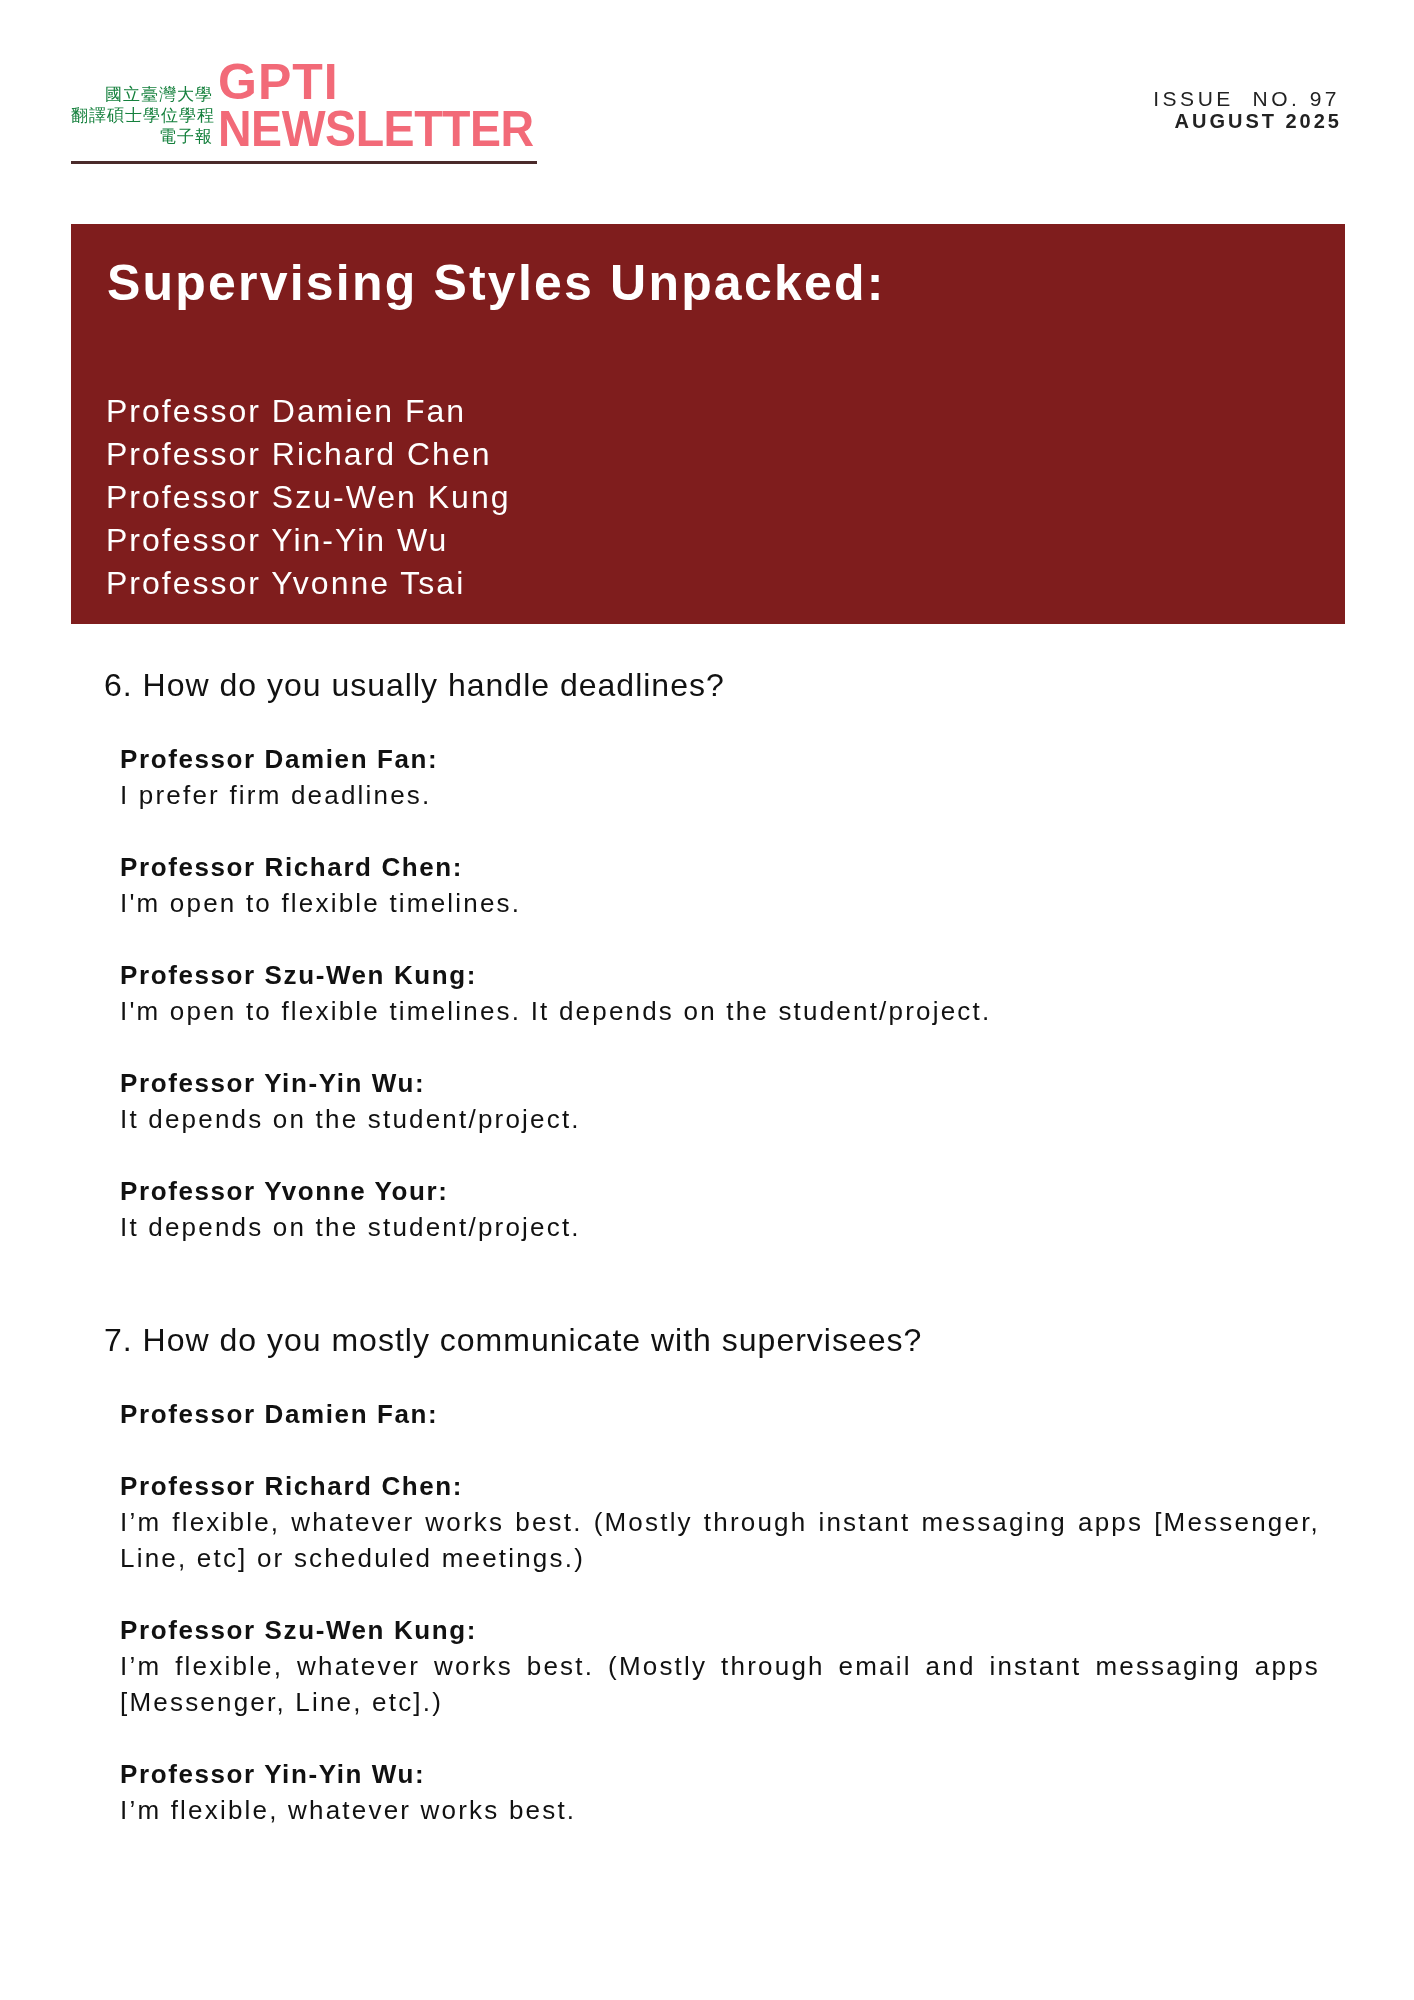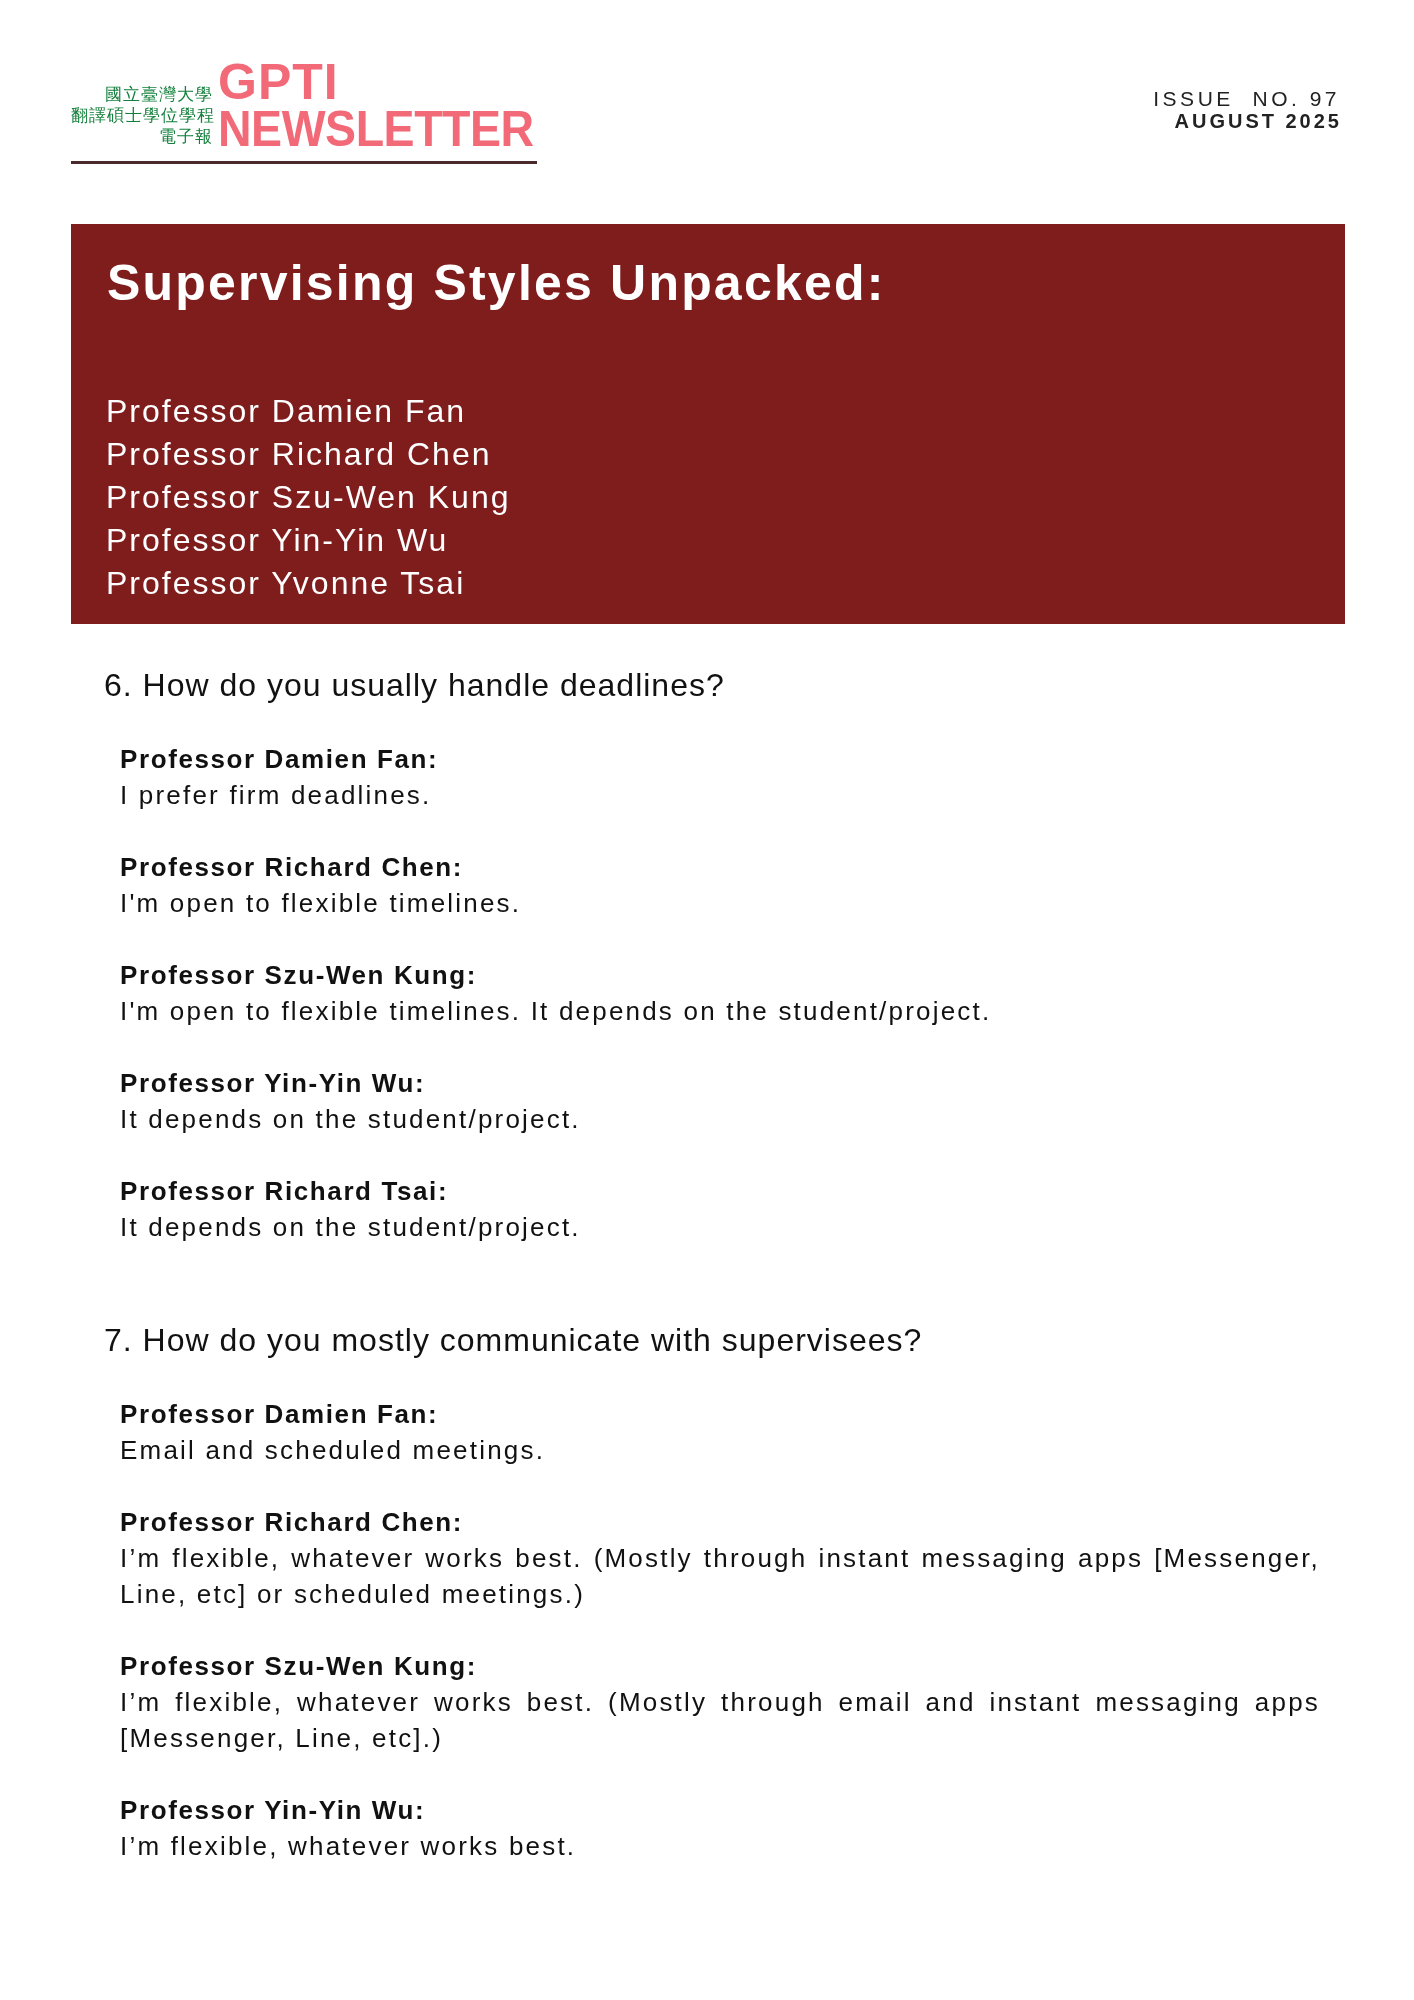--- a/index.html
+++ b/index.html
@@ -107,30 +107,29 @@
   </div>
   <div class="answer-block">
     <div class="prof-name">Professor Szu-Wen Kung:</div>
     <div class="prof-answer">I'm open to flexible timelines. It depends on the student/project.</div>
   </div>
   <div class="answer-block">
     <div class="prof-name">Professor Yin-Yin Wu:</div>
     <div class="prof-answer">It depends on the student/project.</div>
   </div>
   <div class="answer-block">
-    <div class="prof-name">Professor Richard Tsai:</div>
+    <div class="prof-name">Professor Yvonne Your:</div>
     <div class="prof-answer">It depends on the student/project.</div>
   </div>
 </div>
 
 <div class="section" style="top:1316px;">
   <div class="q-heading">7. How do you mostly communicate with supervisees?</div>
   <div class="answer-block">
     <div class="prof-name">Professor Damien Fan:</div>
-    <div class="prof-answer">Email and scheduled meetings.</div>
   </div>
   <div class="answer-block">
     <div class="prof-name">Professor Richard Chen:</div>
     <div class="prof-answer">I’m flexible, whatever works best. (Mostly through instant messaging apps [Messenger, Line, etc] or scheduled meetings.)</div>
   </div>
   <div class="answer-block">
     <div class="prof-name">Professor Szu-Wen Kung:</div>
     <div class="prof-answer">I’m flexible, whatever works best. (Mostly through email and instant messaging apps [Messenger, Line, etc].)</div>
   </div>
   <div class="answer-block">

